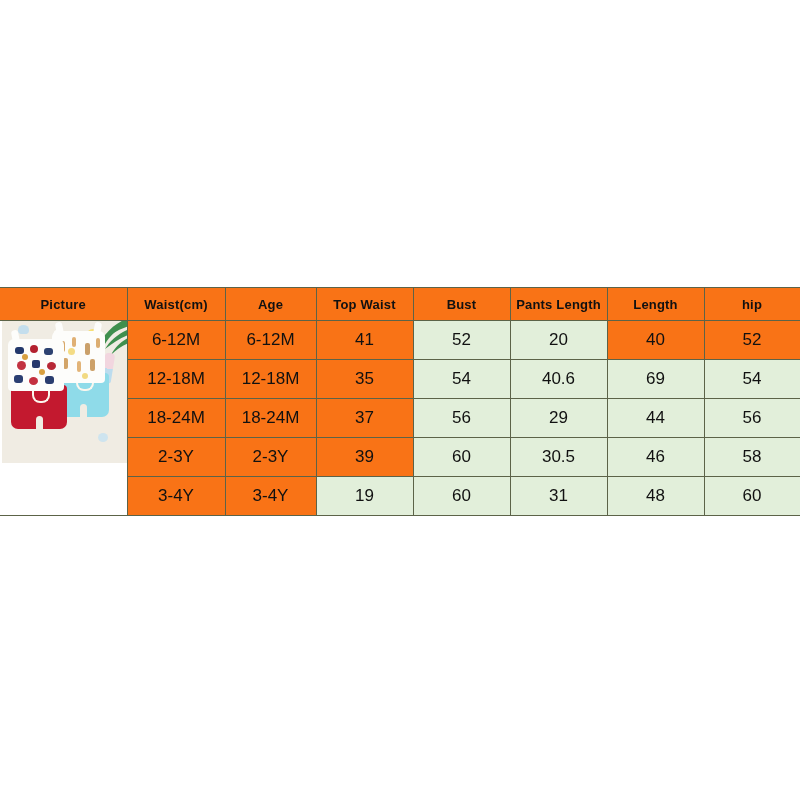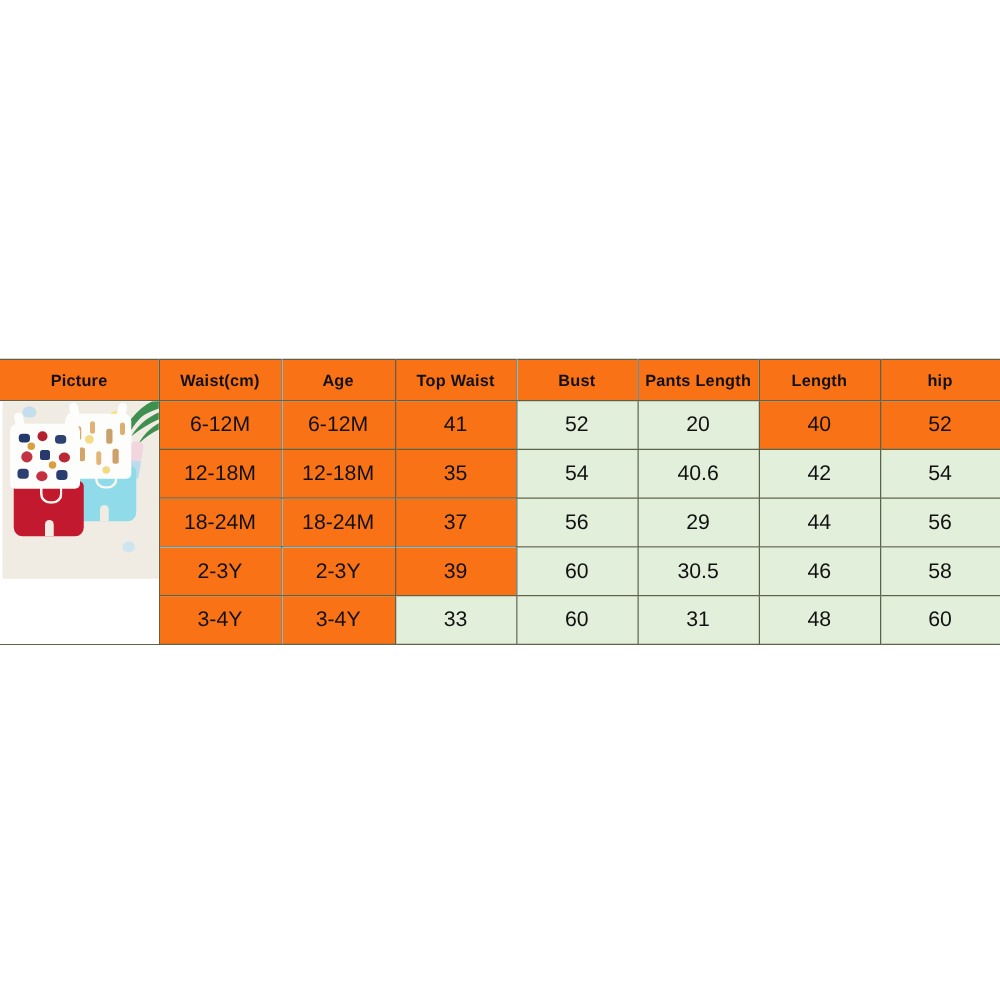--- a/index.html
+++ b/index.html
@@ -298,21 +298,21 @@
         <td class="bg-dark">40</td>
         <td class="bg-dark">52</td>
       </tr>
 
       <tr class="data-row">
         <td class="bg-dark">12-18M</td>
         <td class="bg-dark">12-18M</td>
         <td class="bg-dark">35</td>
         <td class="bg-light">54</td>
         <td class="bg-light">40.6</td>
-        <td class="bg-light">42</td>
+        <td class="bg-light">69</td>
         <td class="bg-light">54</td>
       </tr>
 
       <tr class="data-row">
         <td class="bg-dark">18-24M</td>
         <td class="bg-dark">18-24M</td>
         <td class="bg-dark">37</td>
         <td class="bg-light">56</td>
         <td class="bg-light">29</td>
         <td class="bg-light">44</td>
@@ -325,21 +325,21 @@
         <td class="bg-dark">39</td>
         <td class="bg-light">60</td>
         <td class="bg-light">30.5</td>
         <td class="bg-light">46</td>
         <td class="bg-light">58</td>
       </tr>
 
       <tr class="data-row">
         <td class="bg-dark">3-4Y</td>
         <td class="bg-dark">3-4Y</td>
-        <td class="bg-light">33</td>
+        <td class="bg-light">19</td>
         <td class="bg-light">60</td>
         <td class="bg-light">31</td>
         <td class="bg-light">48</td>
         <td class="bg-light">60</td>
       </tr>
     </tbody>
   </table>
 </div>
 
 </body></html>

